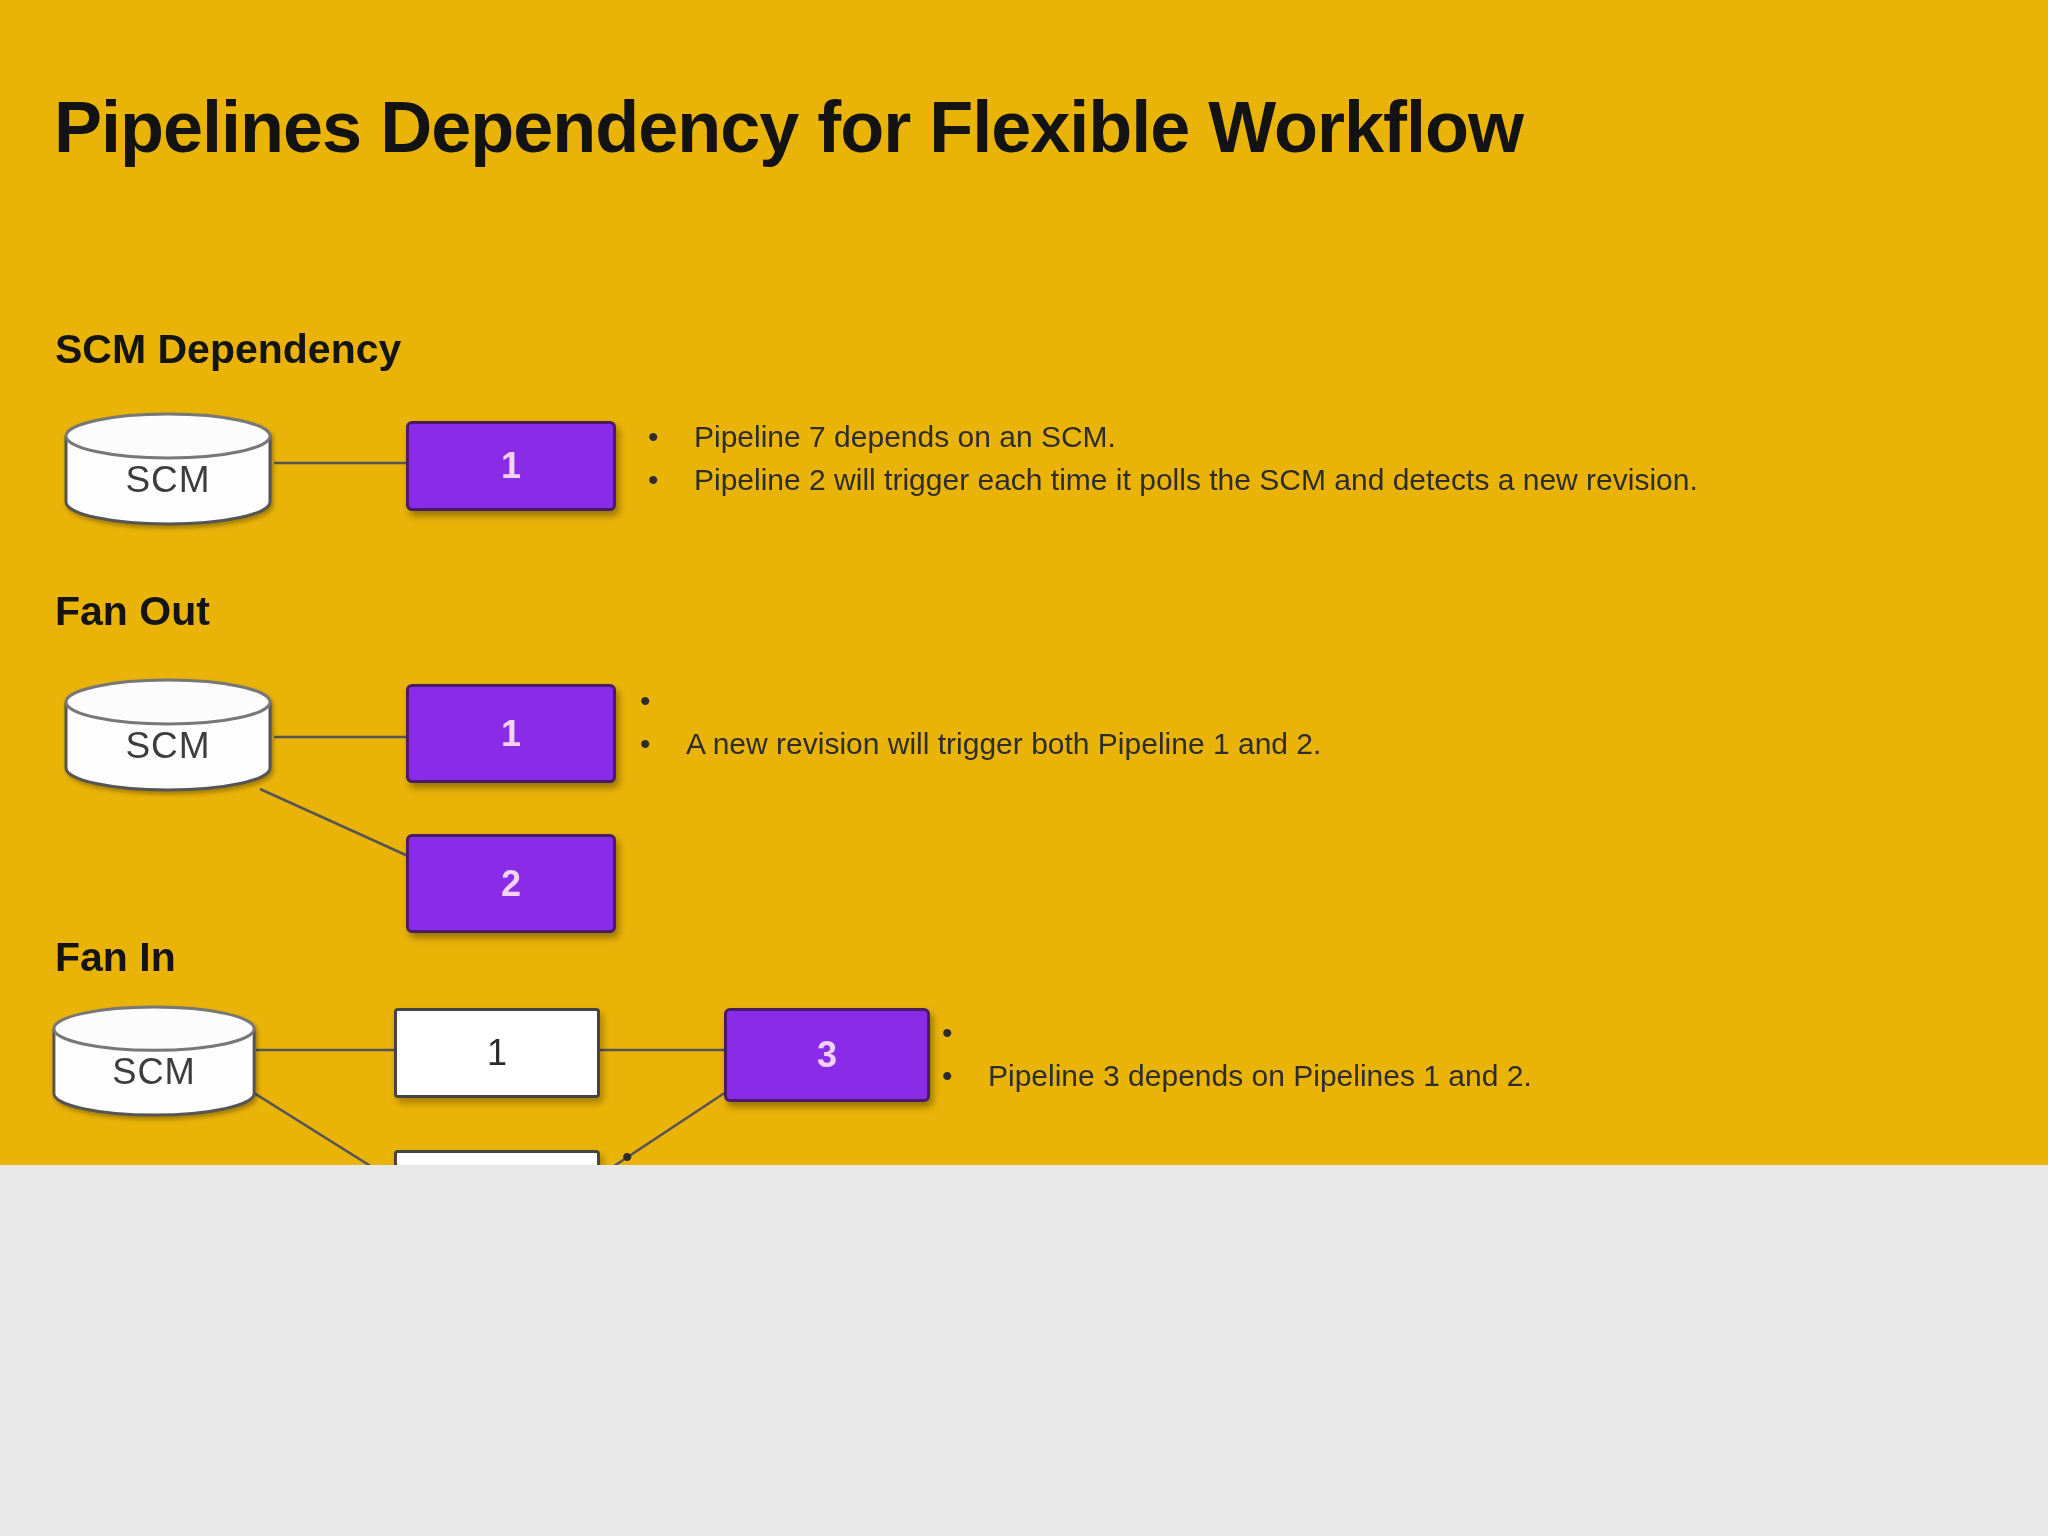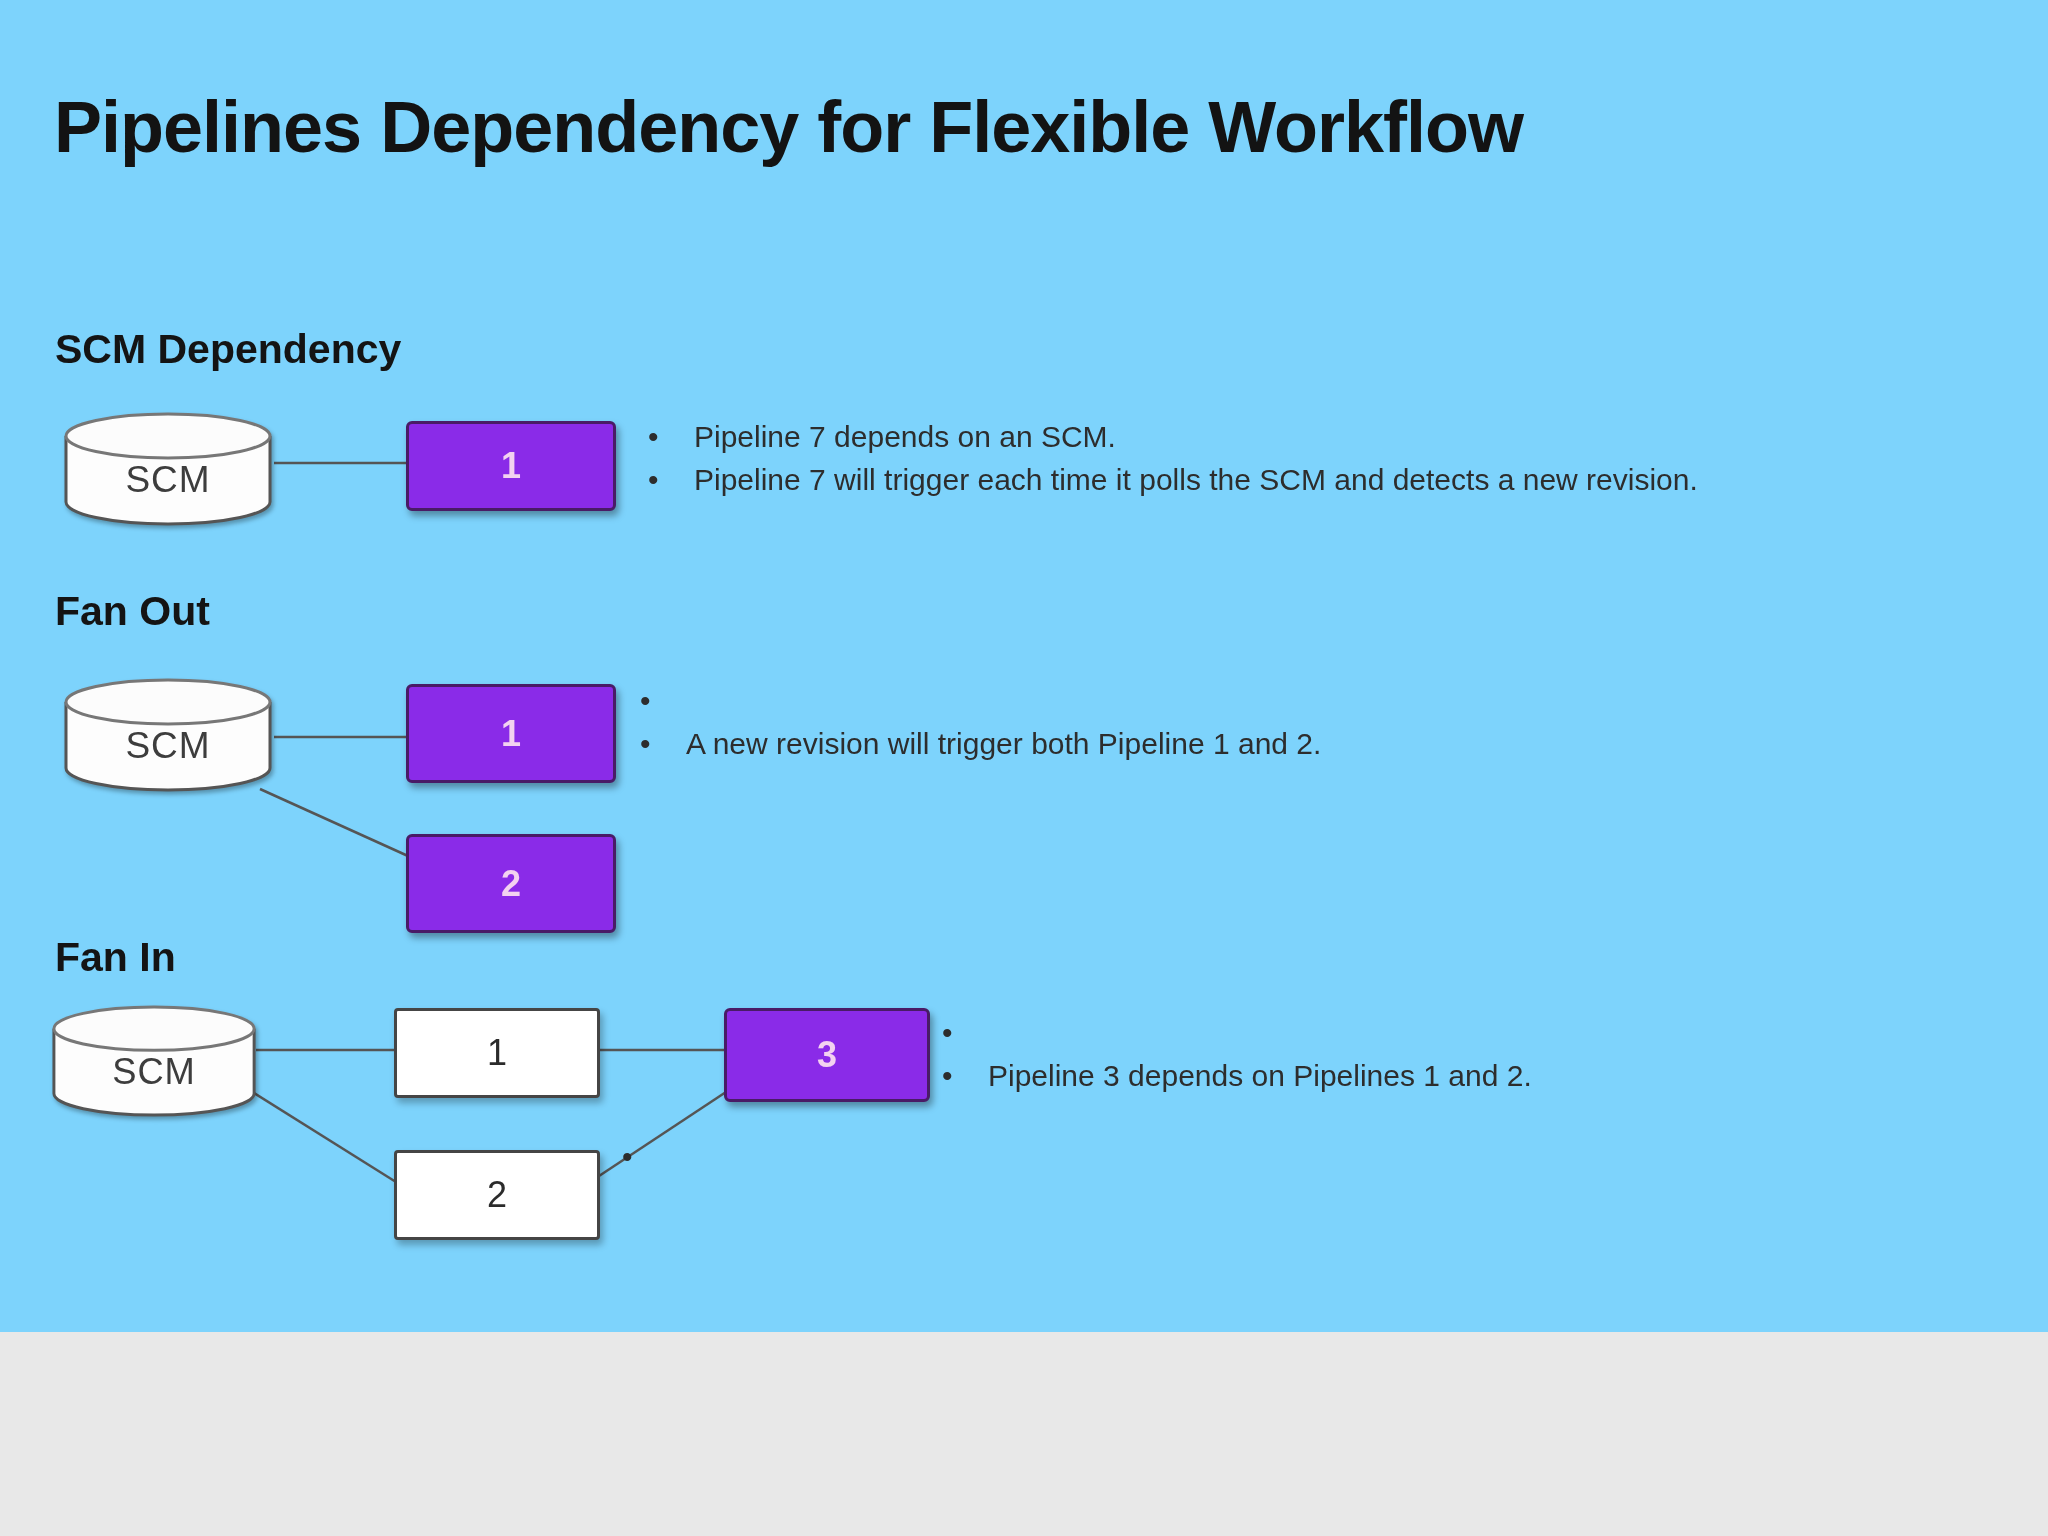--- a/index.html
+++ b/index.html
@@ -1,17 +1,17 @@
 <!DOCTYPE html>
 <html><head>
 <meta charset="utf-8">
 <style>
   html,body { margin:0; padding:0; background:#e8e8e8; }
   .slide {
-    position:relative; width:2048px; height:1332px; background:#7dd3fc;
+    position:relative; width:2048px; height:1165px; background:#eab308;
     font-family:"Liberation Sans", sans-serif; overflow:hidden;
   }
   .title {
     position:absolute; left:54px; top:86px; margin:0;
     font-size:72px; font-weight:bold; color:#131313; letter-spacing:-1px;
     white-space:nowrap;
   }
   
   .logo { position:absolute; left:1738px; top:78px; width:290px; height:150px; }
   .logo .chevron { position:absolute; left:0; top:10px; }
@@ -106,21 +106,21 @@
     <span>1</span>
   </div>
 
   <div class="bullets" style="left:648px; top:420px;">
     <div class="row">
       <span class="bdot">•</span>
       <span>Pipeline 7 depends on an SCM.</span>
     </div>
     <div class="row">
       <span class="bdot">•</span>
-      <span>Pipeline 7 will trigger each time it polls the SCM and detects a new revision.</span>
+      <span>Pipeline 2 will trigger each time it polls the SCM and detects a new revision.</span>
     </div>
   </div>
 
   <h2 class="sec-heading" style="left:55px; top:588px;">Fan Out</h2>
 
   <div class="cylinder" style="left:62px; top:676px;">
     <svg width="214" height="124" viewBox="0 0 214 124">
       <path d="M4 26 L4 92 A102 22 0 0 0 208 92 L208 26" fill="#fdfdfd" stroke="#555" stroke-width="3"></path>
       <ellipse cx="106" cy="26" rx="102" ry="22" fill="#fcfcfc" stroke="#777" stroke-width="3"></ellipse>
       <text class="cyl-label" x="106" y="82" text-anchor="middle">SCM</text>

